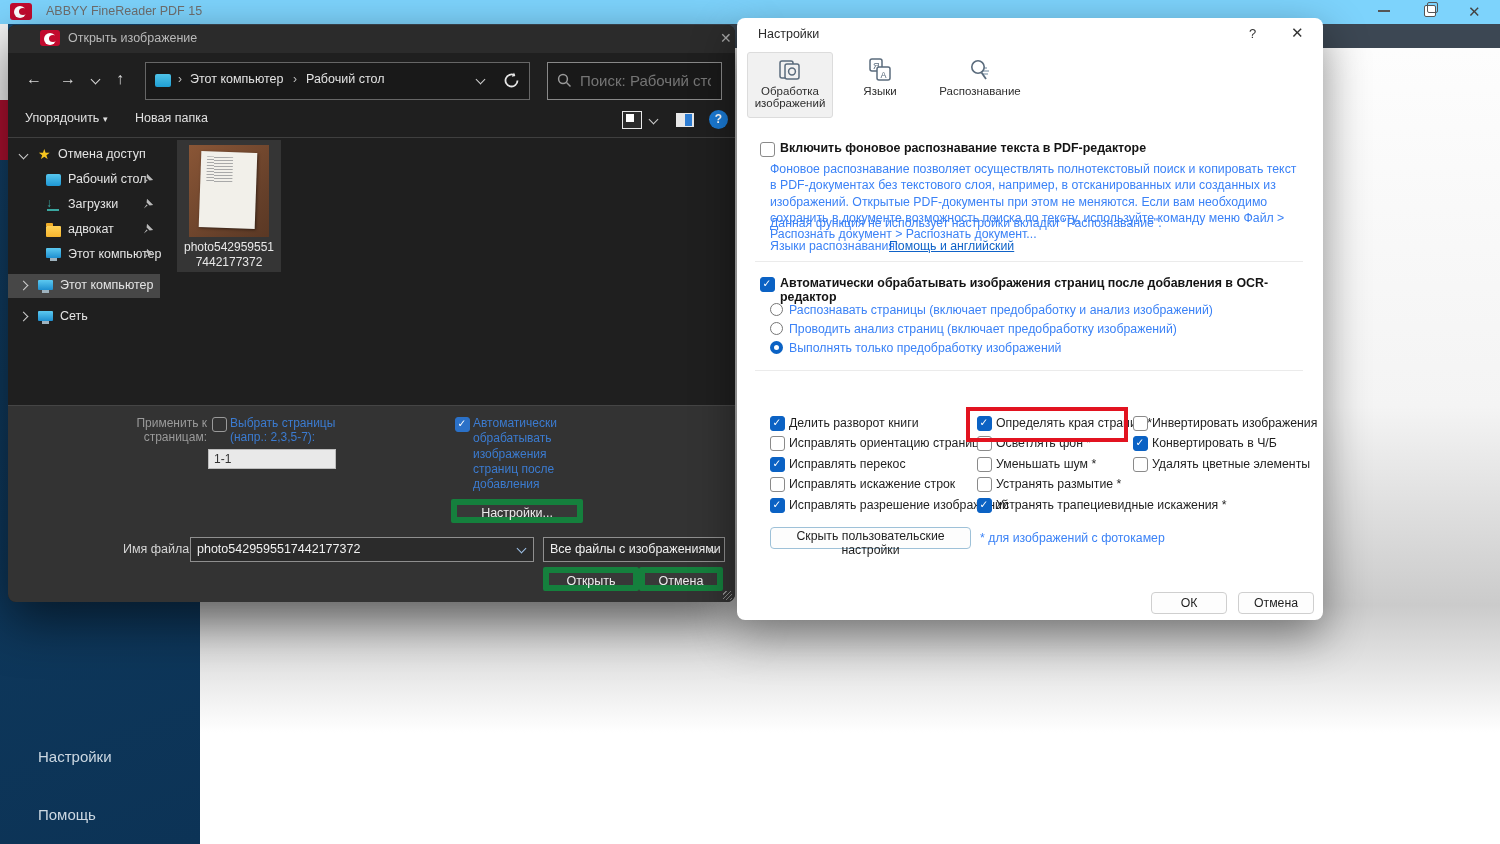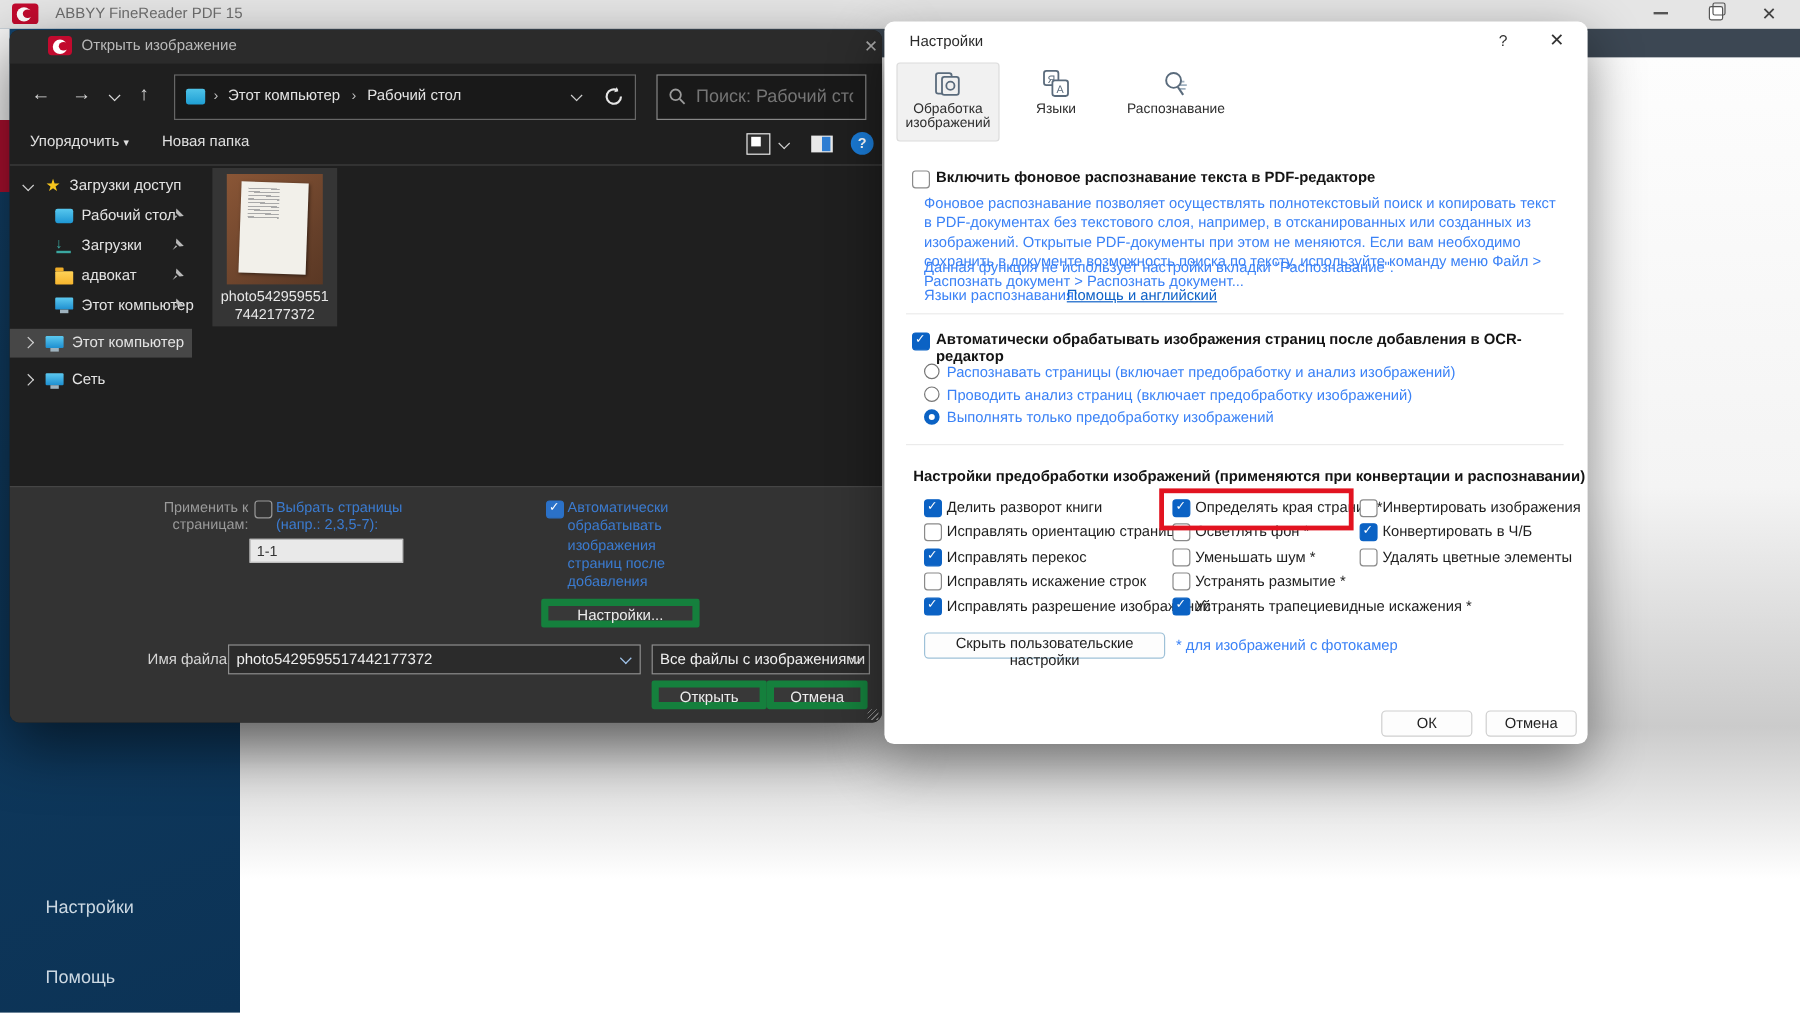--- a/index.html
+++ b/index.html
@@ -1,20 +1,20 @@
 <!DOCTYPE html>
 <html><head>
 <meta charset="utf-8">
 <style>
   html,body{margin:0;padding:0;}
   body{width:1500px;height:844px;overflow:hidden;position:relative;
        font-family:"Liberation Sans","DejaVu Sans",sans-serif;background:#fff;}
   .abs{position:absolute;}
   
-  #app-titlebar{left:0;top:0;width:1500px;height:24px;background:#e5e5e5;}
+  #app-titlebar{left:0;top:0;width:1500px;height:24px;background:#7dd3fc;}
   #app-title{left:46px;top:4px;font-size:12.5px;color:#6f6f6f;}
   .abbyy-logo{width:22px;height:17px;background:#c20a2e;border-radius:3px;position:relative;overflow:hidden;}
   .abbyy-logo::before{content:"";position:absolute;left:4px;top:2.5px;width:12px;height:12px;border-radius:50%;background:#fff;}
   .abbyy-logo::after{content:"";position:absolute;left:9px;top:5px;width:8px;height:7px;border-radius:50%;background:#c20a2e;}
   #win-min{left:1378px;top:10px;width:12px;height:2px;background:#555;}
   #win-max{left:1424px;top:5px;width:10px;height:10px;border:1.4px solid #555;border-radius:2px;background:#fff;}
   #win-max::before{content:"";position:absolute;left:2px;top:-4px;width:9px;height:9px;border:1.4px solid #555;border-radius:2px;}
   #win-close{left:1468px;top:3px;font-size:15px;color:#444;}
   #slate-bar{left:200px;top:24px;width:1300px;height:24px;background:#3c4753;}
   #content-bg{left:200px;top:48px;width:1300px;height:796px;
@@ -168,21 +168,21 @@
   <span class="abs" id="od-toolbar-label2">Новая папка</span>
   <div class="abs view-ic" style="left:614px;top:86px;"></div>
   <span class="abs chev down" style="left:642px;top:91px;color:#cfcfcf;"></span>
   <div class="abs pane-ic" style="left:668px;top:88px;"></div>
   <div class="abs help-ic" style="left:701px;top:85px;">?</div>
   <div class="abs" id="od-divider"></div>
 
   <div class="trow" style="top:118px;">
     <span class="abs chev down" style="left:12px;top:8px;color:#cfcfcf;"></span>
     <span class="abs star" style="left:30px;top:3px;">★</span>
-    <span class="tlabel" style="left:50px;">Загрузки доступ</span>
+    <span class="tlabel" style="left:50px;">Отмена доступ</span>
   </div>
   <div class="trow" style="top:143px;">
     <span class="abs ic-desk" style="left:38px;top:6px;"></span>
     <span class="tlabel" style="left:60px;">Рабочий стол</span>
     <svg class="pin-svg" width="11" height="11" viewBox="0 0 11 11">
         <path d="M4 .8 L10.2 7 L6.6 7.4 L3.6 4.4 Z M3.6 6.4 L4.6 7.4 L.8 10.4 Z" fill="#b9b9b9"></path>
       </svg>
   </div>
   <div class="trow" style="top:168px;">
     <span class="abs ic-down" style="left:38px;top:3px;">↓</span>
@@ -298,21 +298,20 @@
   <span class="lt-cb on" style="left:23px;top:259px;"></span>
   <span class="abs bold-lbl" style="left:43px;top:258px;">Автоматически обрабатывать изображения страниц после добавления в OCR-редактор</span>
   <span class="radio" style="left:33px;top:285px;"></span>
   <span class="abs body-txt" style="left:52px;top:284px;">Распознавать страницы (включает предобработку и анализ изображений)</span>
   <span class="radio" style="left:33px;top:304px;"></span>
   <span class="abs body-txt" style="left:52px;top:303px;">Проводить анализ страниц (включает предобработку изображений)</span>
   <span class="radio on" style="left:33px;top:323px;"></span>
   <span class="abs body-txt" style="left:52px;top:322px;">Выполнять только предобработку изображений</span>
   <div class="hline" style="top:352px;"></div>
 
-  <span class="abs bold-lbl" style="left:24px;top:372px;">Настройки предобработки изображений (применяются при конвертации и распознавании)</span>
 
   <div class="cbx-item" style="left:33px;top:398px;">
     <span class="lt-cb on"></span>
       <span class="lbl">Делить разворот книги</span>
     </div>
   <div class="cbx-item" style="left:33px;top:418px;">
     <span class="lt-cb"></span>
       <span class="lbl">Исправлять ориентацию страницы</span>
     </div>
   <div class="cbx-item" style="left:33px;top:439px;">

